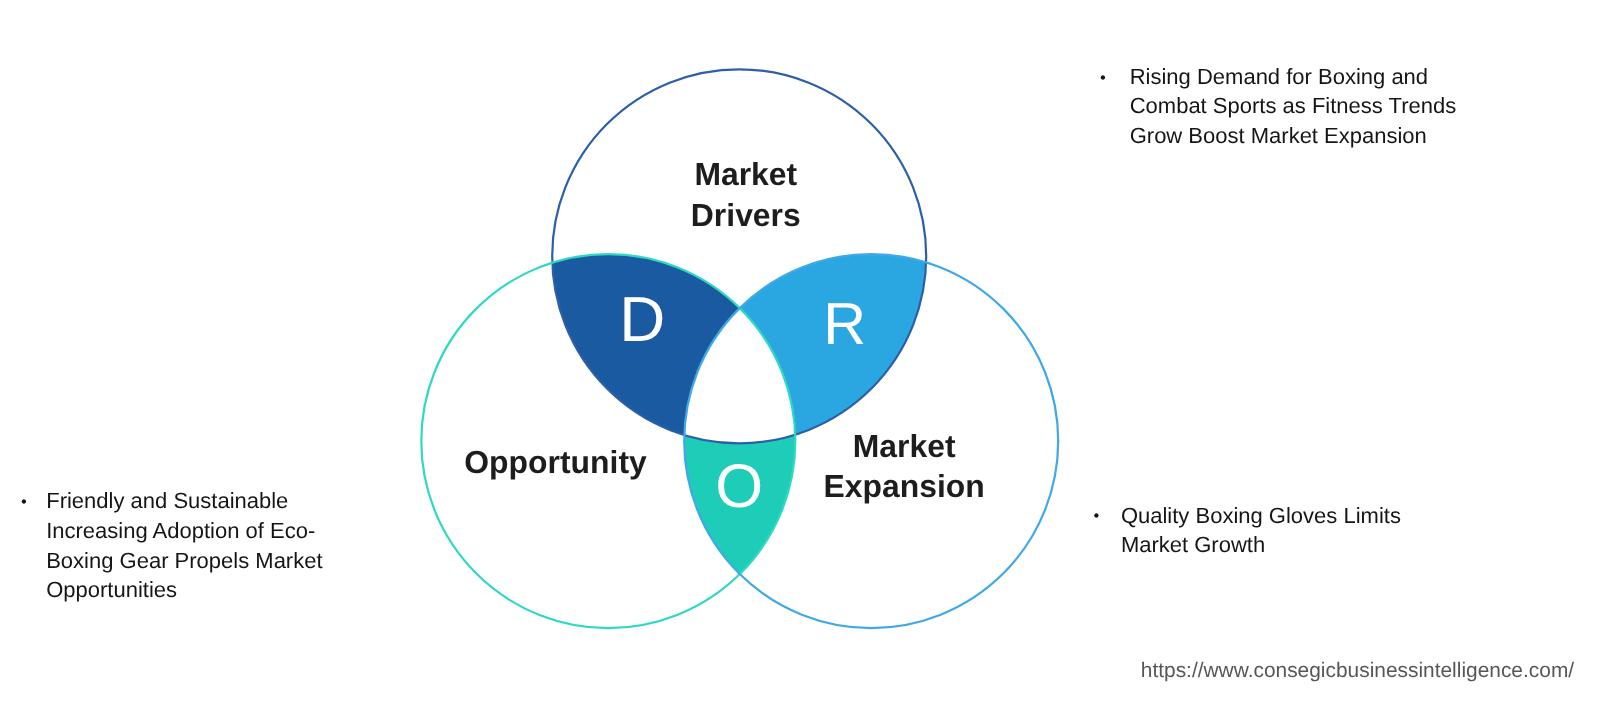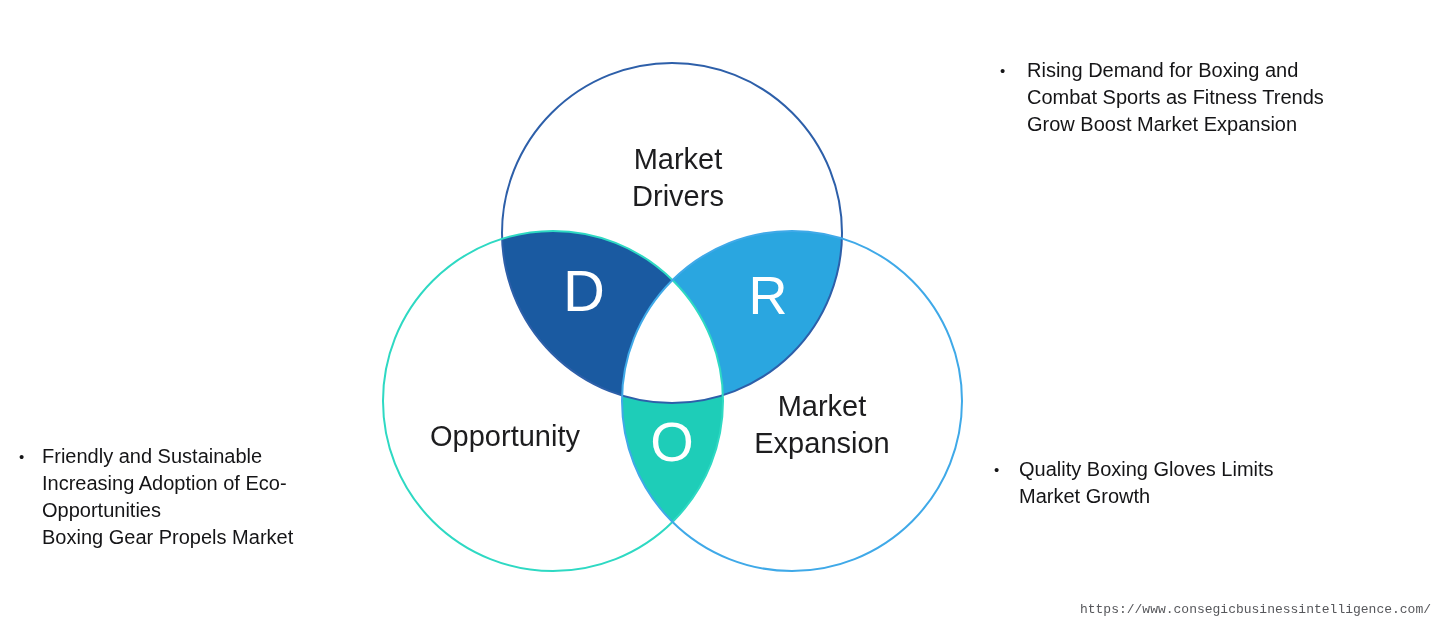--- a/index.html
+++ b/index.html
@@ -21,21 +21,21 @@
     top: 0;
   }
 
   
   .circle-label {
     position: absolute;
     text-align: center;
     color: #1d1d1f;
     font-size: 29px;
     line-height: 37px;
-    font-weight: 400;
+    font-weight: 700;
   }
 
   
   .lens-letter {
     position: absolute;
     width: 80px;
     text-align: center;
     color: #ffffff;
     font-weight: 400;
   }
@@ -58,23 +58,22 @@
     line-height: 27px;
     flex: 0 0 auto;
   }
   .bullet .lines { white-space: nowrap; }
 
   .footer-url {
     position: absolute;
     right: 22px;
     top: 599px;
     color: #56575b;
-    font-size: 13px;
+    font-size: 19px;
     line-height: 22px;
-    font-family: Liberation Mono, monospace;
   }
 </style>
 </head>
 <body>
 
 <div class="slide">
 
   <svg class="venn-svg" width="1453" height="643" viewBox="0 0 1453 643">
     <defs>
       <mask id="mask-d" maskUnits="userSpaceOnUse" x="0" y="0" width="1453" height="643">
@@ -101,21 +100,21 @@
     <circle cx="672" cy="233" r="170" fill="none" stroke-width="2" stroke="#2d5fa9"></circle>
     <circle cx="553" cy="401" r="170" fill="none" stroke-width="2" stroke="#2ed9c3"></circle>
     <circle cx="792" cy="401" r="170" fill="none" stroke-width="2" stroke="#3fa9e8"></circle>
   </svg>
 
   <div class="circle-label" style="left:578px; top:141px; width:200px;">
     <div>Market</div>
     <div>Drivers</div>
   </div>
 
-  <div class="circle-label" style="left:405px; top:418px; width:200px;">
+  <div class="circle-label" style="left:405px; top:403px; width:200px;">
     <div>Opportunity</div>
   </div>
 
   <div class="circle-label" style="left:722px; top:388px; width:200px;">
     <div>Market</div>
     <div>Expansion</div>
   </div>
 
   <div class="lens-letter d">D</div>
   <div class="lens-letter r">R</div>
@@ -128,22 +127,22 @@
       <div>Combat Sports as Fitness Trends</div>
       <div>Grow Boost Market Expansion</div>
     </div>
   </div>
 
   <div class="bullet" style="left:19px; top:443px;">
     <span class="marker" style="width:23px;">•</span>
     <div class="lines">
       <div>Friendly and Sustainable</div>
       <div>Increasing Adoption of Eco-</div>
+      <div>Boxing Gear Propels Market</div>
       <div>Opportunities</div>
-      <div>Boxing Gear Propels Market</div>
     </div>
   </div>
 
   <div class="bullet" style="left:994px; top:456px;">
     <span class="marker" style="width:25px;">•</span>
     <div class="lines">
       <div>Quality Boxing Gloves Limits</div>
       <div>Market Growth</div>
     </div>
   </div>

